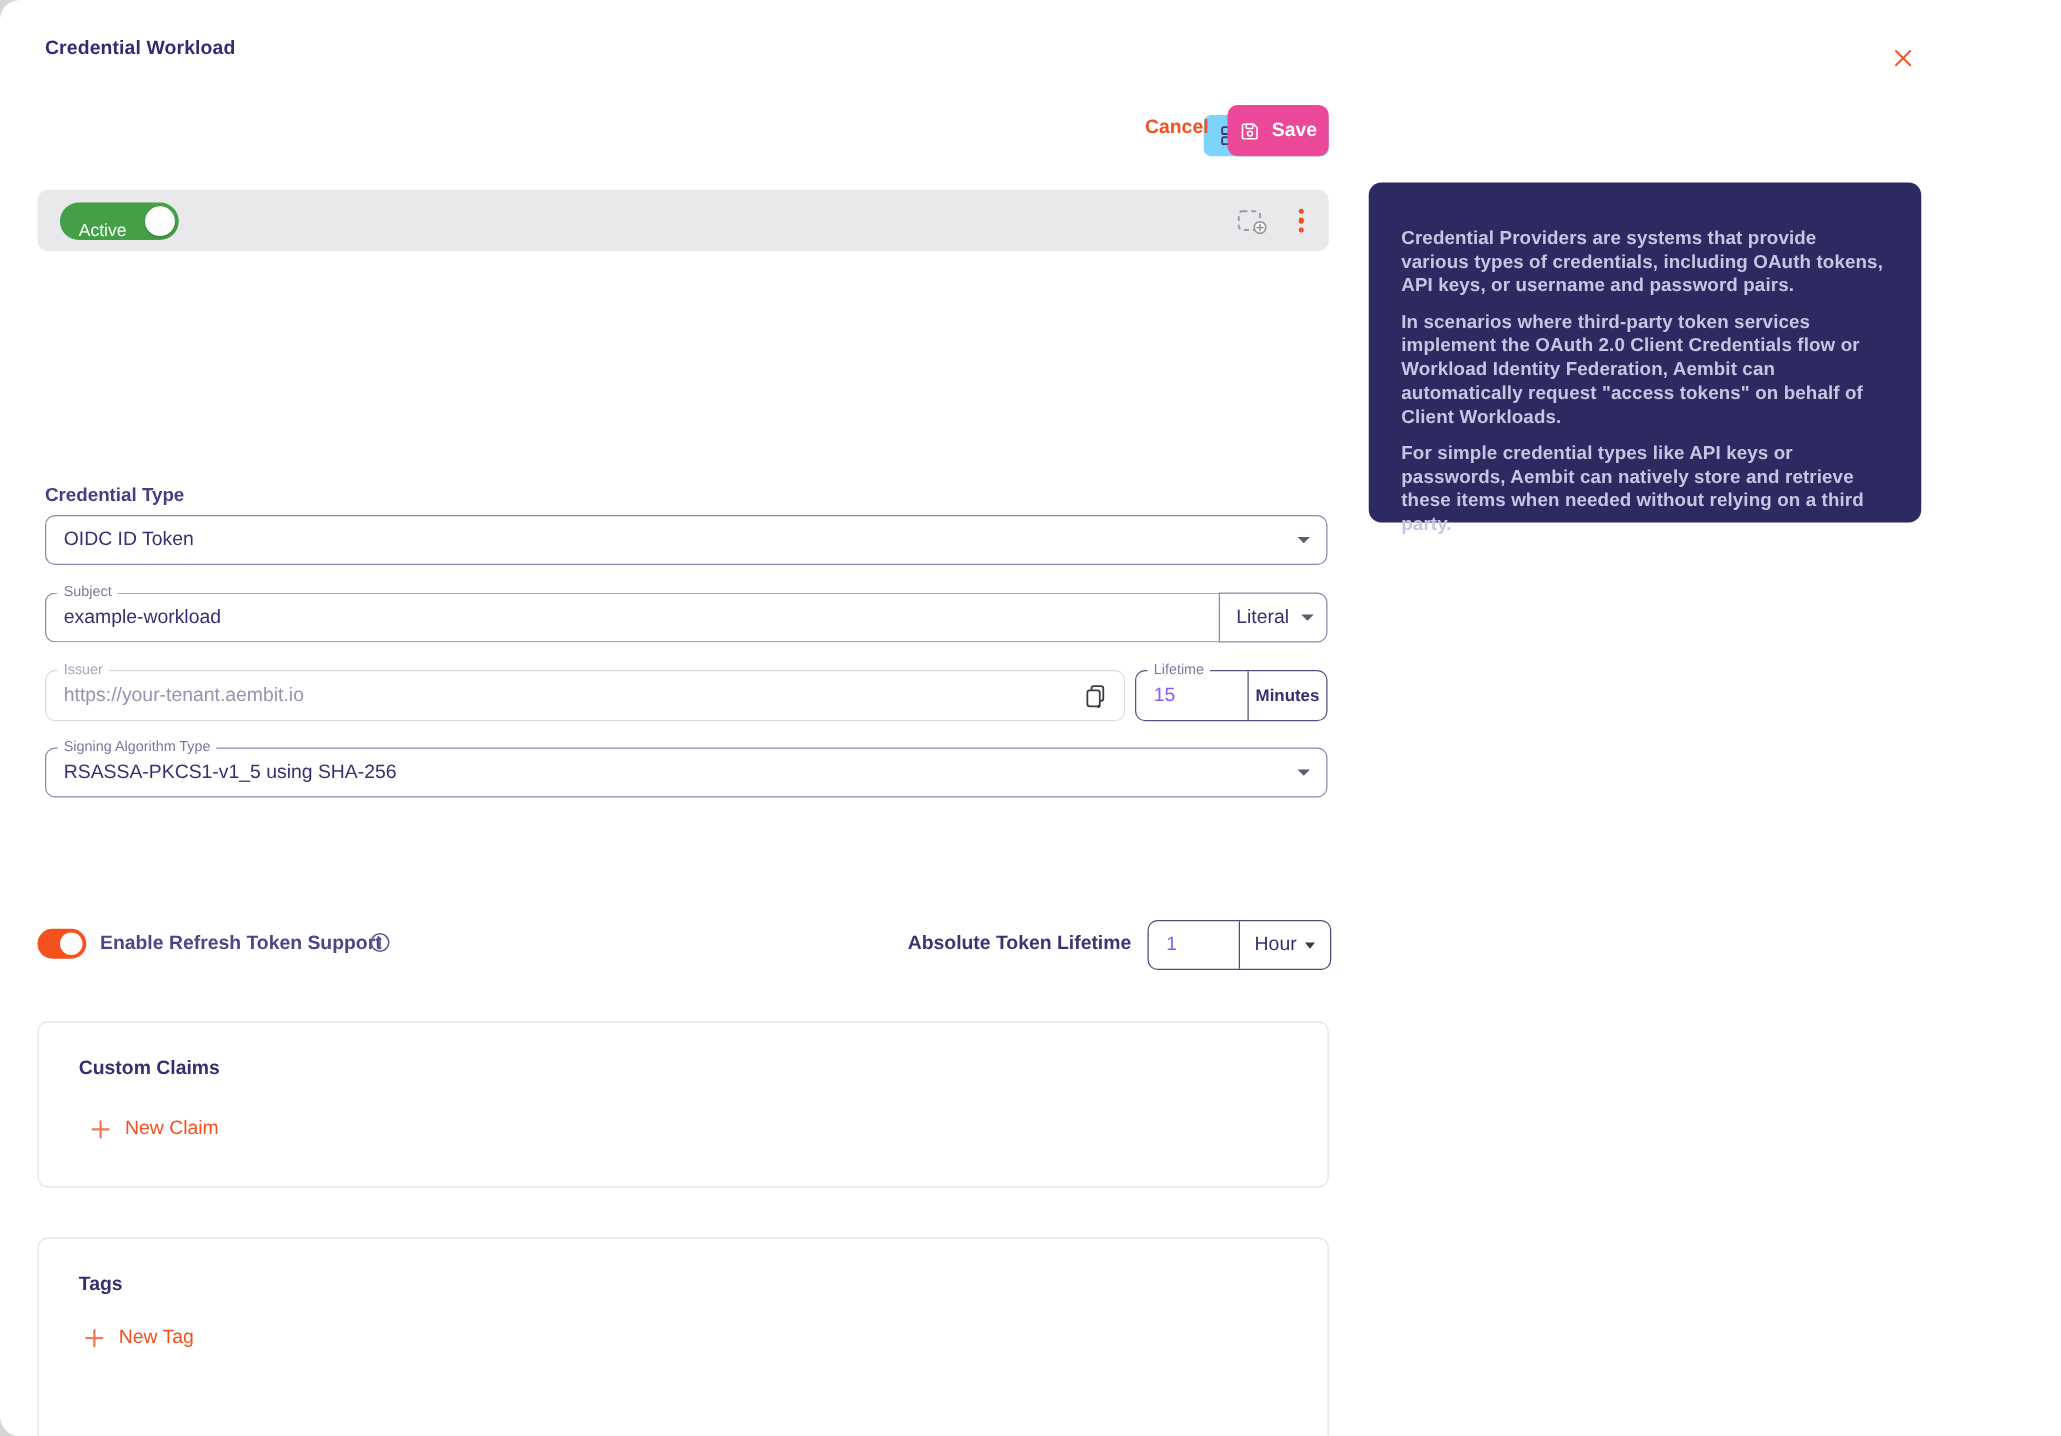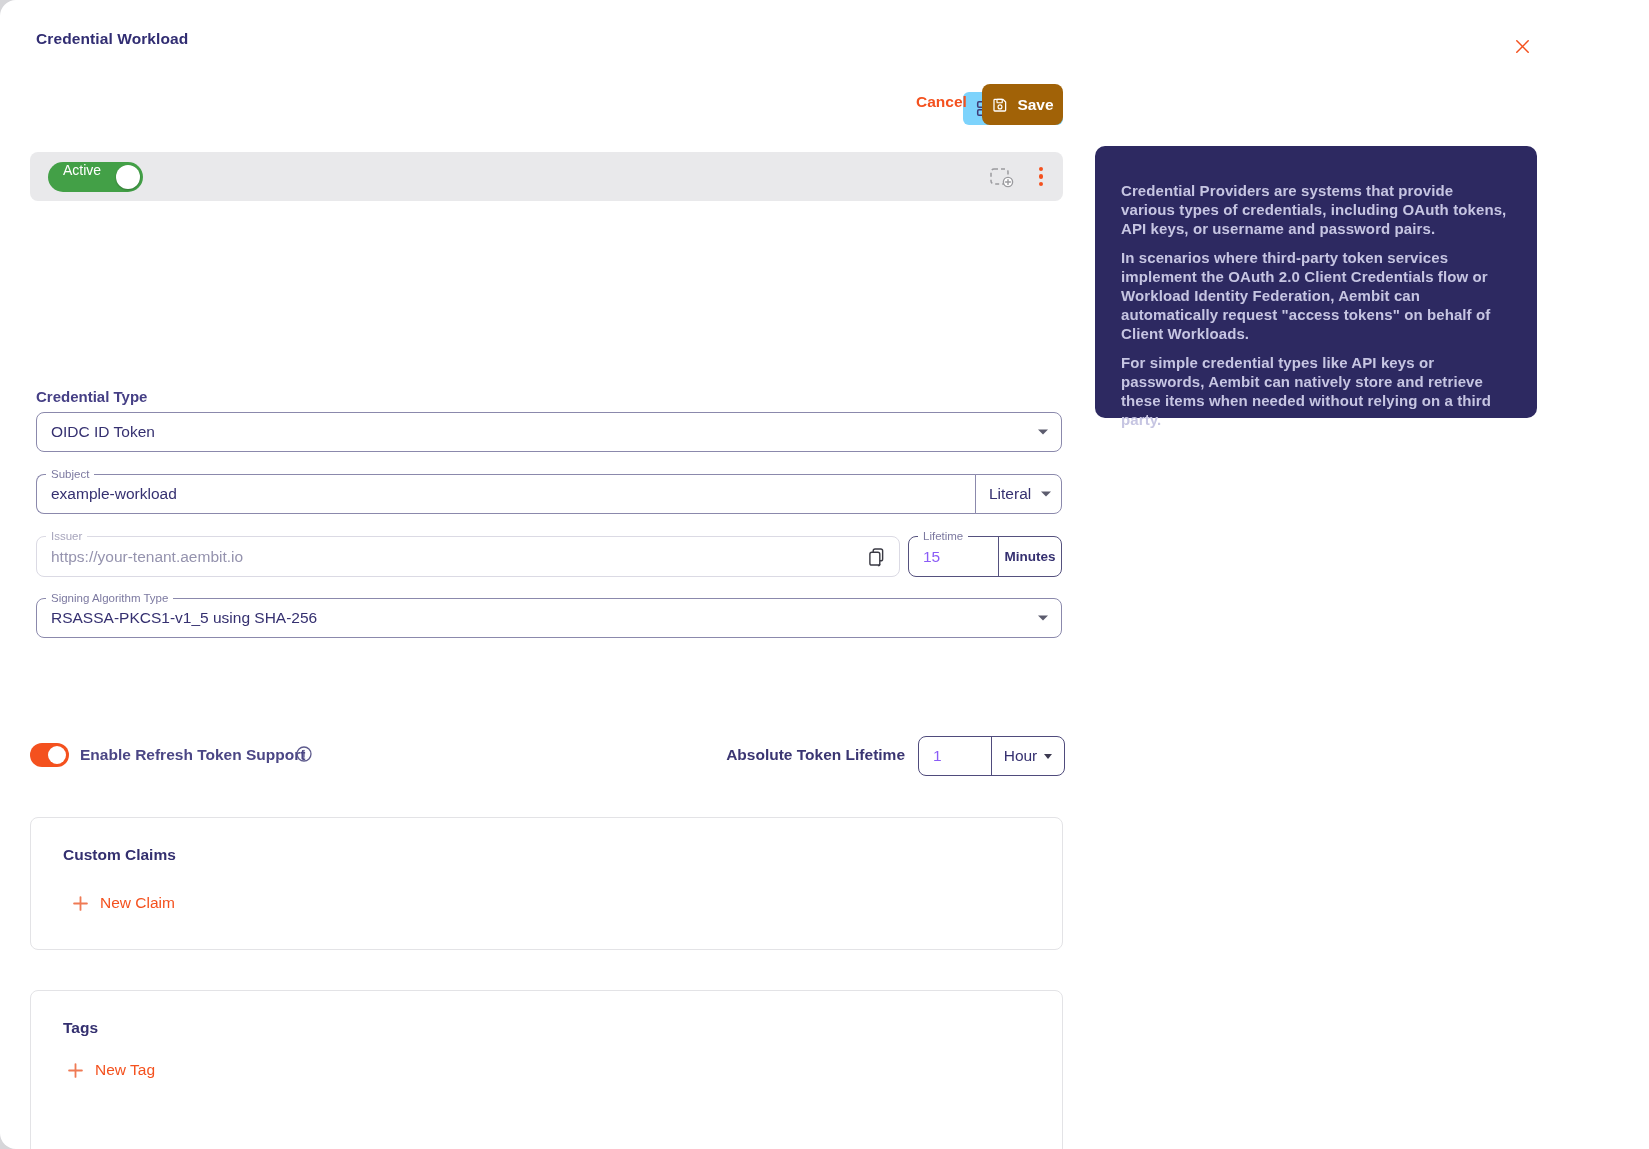--- a/index.html
+++ b/index.html
@@ -13,31 +13,31 @@
   .page-title { position:absolute; left:36px; top:30px; font-size:15.5px; font-weight:700; color:#312d72; letter-spacing:.1px; }
   .default-btn {
     position:absolute; left:963px; top:46px; height:33px; padding:0 13px;
     display:flex; align-items:center; gap:9px; background:#7dd3fc; border:none;
     border-radius:6px; color:#3f3b76; font-size:15px; font-family:inherit; cursor:pointer;margin-top:46px;
   }
   .close-btn { position:absolute; left:1508px; top:32px; width:28px; height:28px; background:none; border:none; cursor:pointer; display:flex; align-items:center; justify-content:center; }
   .cancel-btn { position:absolute; left:916px; top:93px; background:none; border:none; color:#f4511e; font-size:15.5px; font-weight:600; font-family:inherit; cursor:pointer; }
   .save-btn {
     position:absolute; left:982px; top:84px; width:81px; height:41px;
-    background:#a16207; border:none; border-radius:8px; color:#fff; font-size:15.5px; font-weight:600;
+    background:#ec4899; border:none; border-radius:8px; color:#fff; font-size:15.5px; font-weight:600;
     font-family:inherit; display:flex; align-items:center; justify-content:center; gap:8px; cursor:pointer;
   }
   
   .status-bar {
     position:absolute; left:30px; top:152px; width:1033px; height:49px;
     background:#e9e9eb; border-radius:8px; display:flex; align-items:center; padding:0 18px;
   }
   .active-toggle {
     width:95px; height:30px; border-radius:15px; background:#43a047; position:relative;
-    display:flex; align-items:flex-start; cursor:pointer; border:none;
+    display:flex; align-items:flex-end; cursor:pointer; border:none;
   }
   .active-toggle .tg-label { color:#fff; font-size:14px; padding-left:15px; }
   .active-toggle .knob { position:absolute; right:3px; top:3px; width:24px; height:24px; border-radius:50%; background:#fff; box-shadow:0 1px 2px rgba(0,0,0,.25); }
   .status-actions { margin-left:auto; display:flex; align-items:center; gap:20px; }
   .icon-btn { background:none; border:none; cursor:pointer; display:flex; align-items:center; justify-content:center; padding:2px; }
   .kebab { display:flex; flex-direction:column; gap:3px; }
   .kebab i { width:4.5px; height:4.5px; border-radius:50%; background:#f4511e; display:block; }
   
   .ofield { position:absolute; background:#fff; border:1px solid #8b89ac; border-radius:8px; }
   .ofield .lbl { position:absolute; top:-8px; left:9px; background:#fff; padding:0 5px; font-size:11.5px; color:#7c79a0; line-height:14px; white-space:nowrap; }

